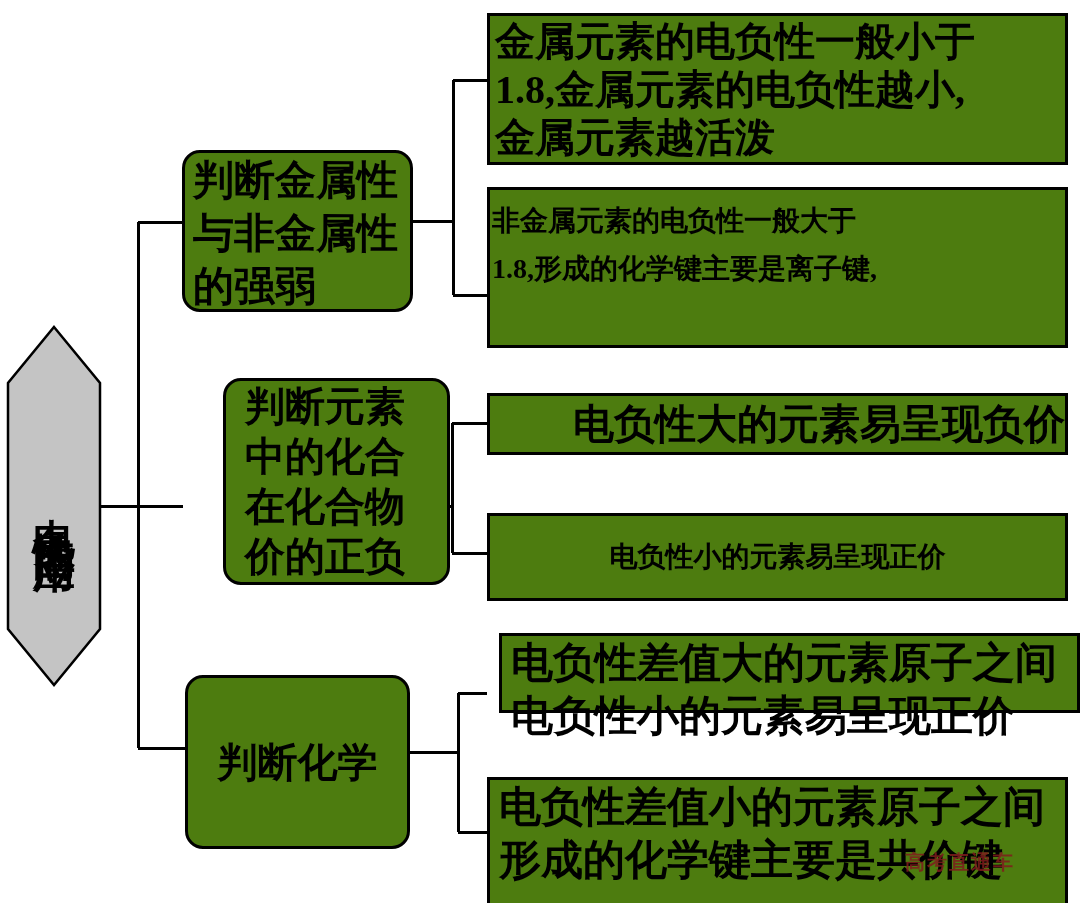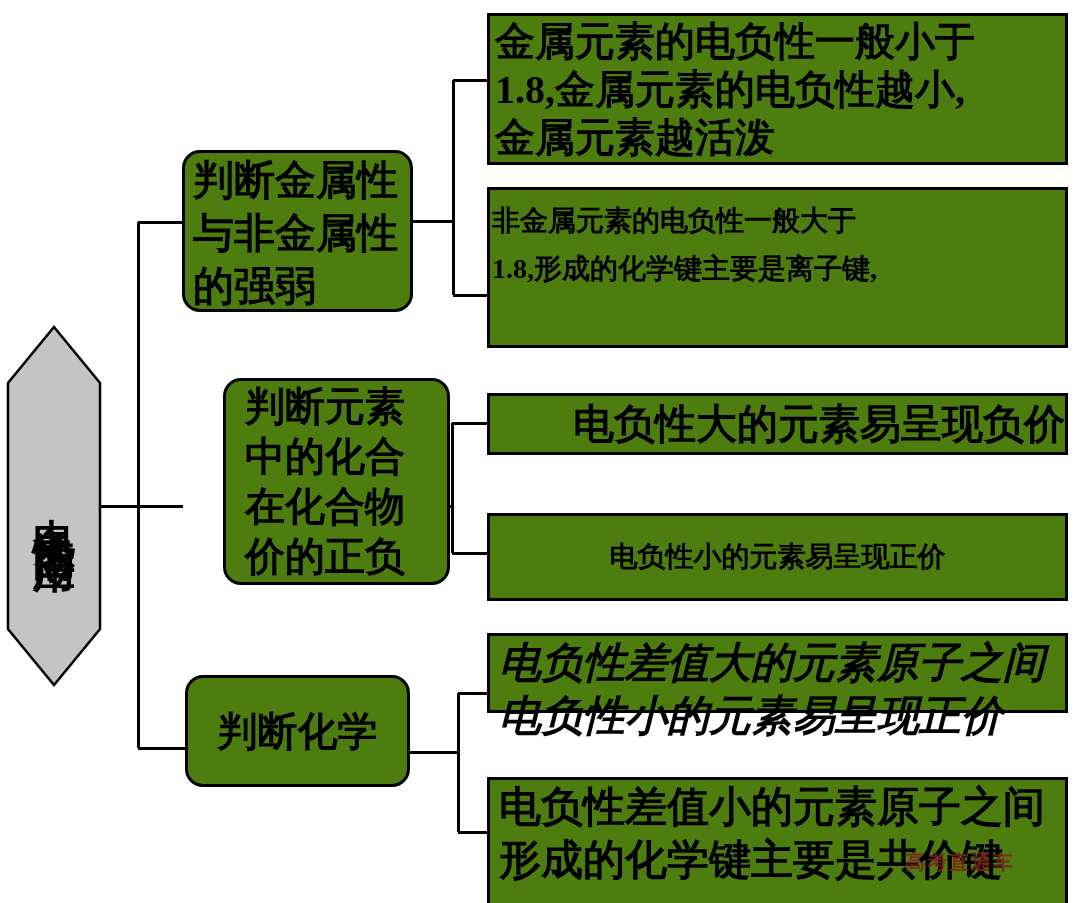--- a/index.html
+++ b/index.html
@@ -11,33 +11,33 @@
   svg.lines { position:absolute; left:0; top:0; width:1080px; height:903px; }
   .box {
     position:absolute; border:3px solid #000; background:#4d7c0f;
     box-sizing:border-box;
   }
   .rounded { border-radius:18px; }
   .branch-a { left:182px; top:150px; width:231px; height:162px;
               font-size:41px; line-height:53px; padding:1px 0 0 8px; }
   .branch-b { left:183px; top:378px; width:227px; height:207px;
               font-size:40px; line-height:50px; padding:1px 0 0 19px;margin-left:40px; }
-  .branch-c { left:185px; top:675px; width:225px; height:112px;
+  .branch-c { left:185px; top:675px; width:225px; height:174px;
               font-size:40px; line-height:53px; display:flex; flex-direction:column;
               justify-content:center; align-items:center; text-align:center; }
   .leaf-1 { left:487px; top:13px;  width:581px; height:152px;
             font-size:40px; line-height:48px; padding:2px 0 0 5px; }
   .leaf-2 { left:487px; top:187px; width:581px; height:161px;
             font-size:28px; line-height:48px; padding:7px 0 0 2px; }
   .leaf-3 { left:487px; top:393px; width:581px; height:62px;
             font-size:41px; display:flex; align-items:center; justify-content:flex-end; }
   .leaf-4 { left:487px; top:513px; width:581px; height:88px;
             font-size:28px; display:flex; align-items:center; justify-content:center; }
-  .leaf-5 { left:487px; top:633px; width:581px; height:80px;
-            font-size:42px; line-height:53px; padding:1px 0 0 9px;font-style:italic; }
+  .leaf-5 { left:499px; top:633px; width:581px; height:80px;
+            font-size:42px; line-height:53px; padding:1px 0 0 9px; }
   .leaf-6 { left:487px; top:777px; width:581px; height:130px;
             font-size:42px; line-height:53px; padding:1px 0 0 9px; }
   .root-label {
     position:absolute; left:8px; top:327px; width:92px; height:358px;
     display:flex; align-items:center; justify-content:center;
   }
   .root-label span {
     writing-mode:vertical-rl; text-orientation:upright;
     font-size:42px; letter-spacing:7px; line-height:92px;
   }

